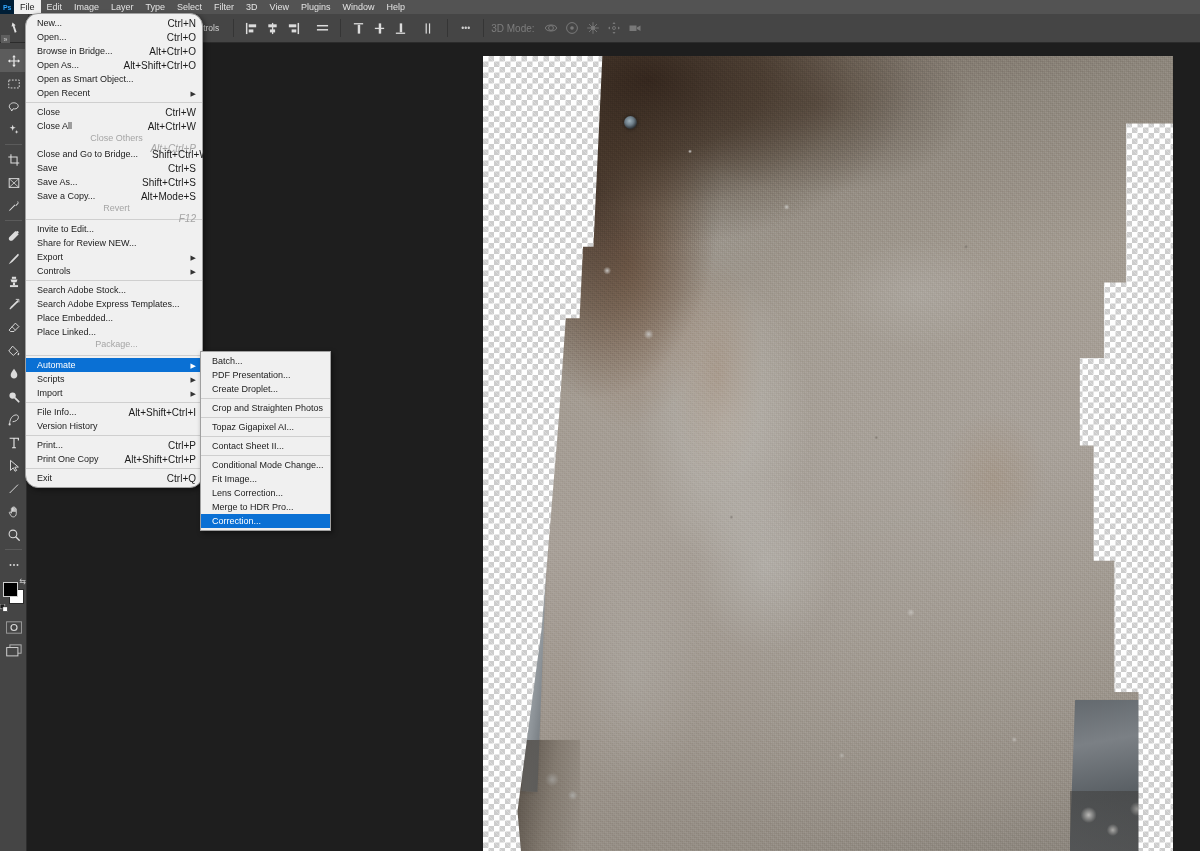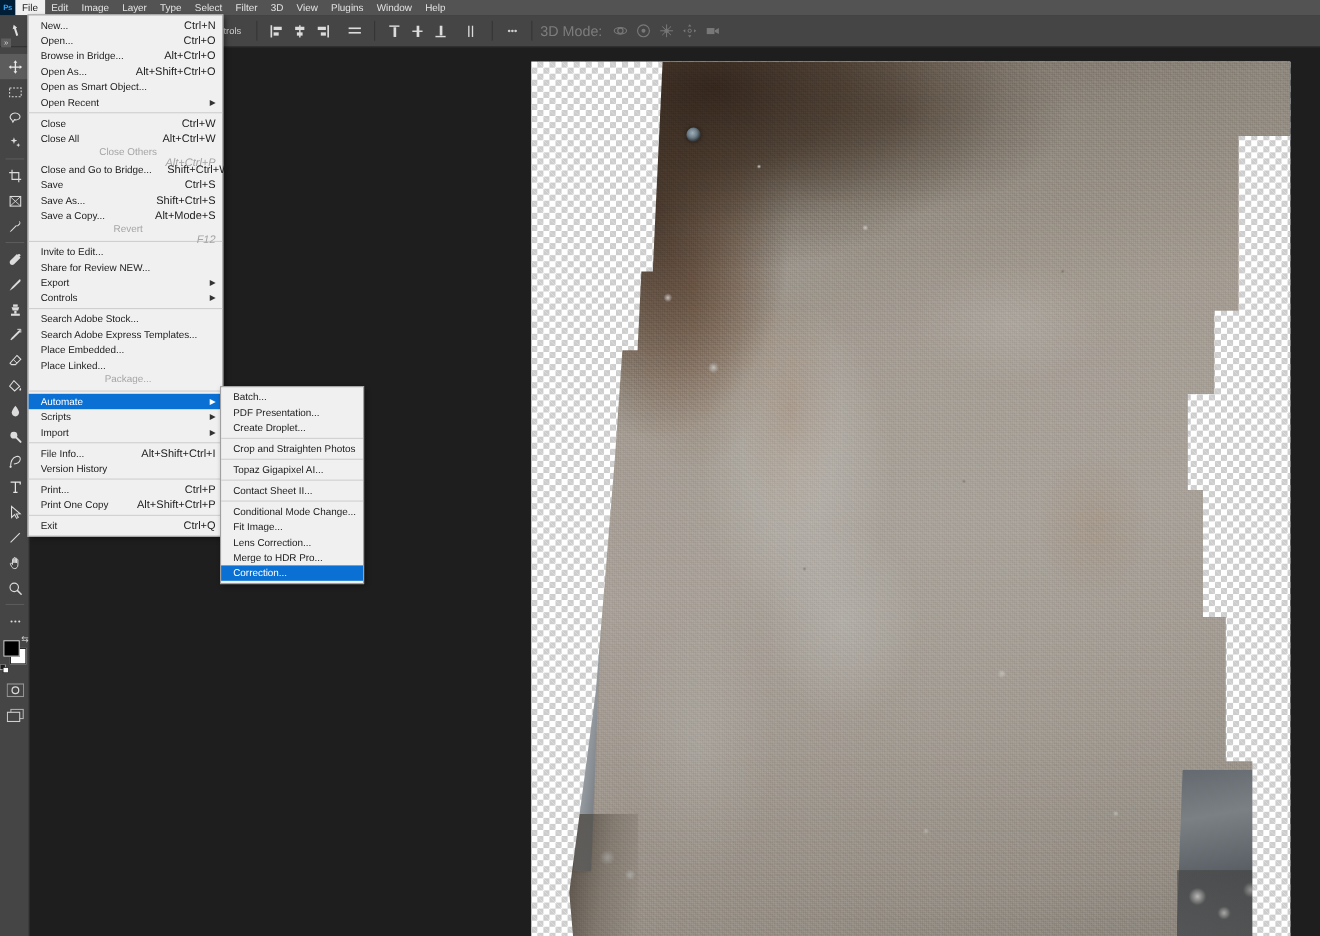--- a/index.html
+++ b/index.html
@@ -103,21 +103,21 @@
     margin: 0 7px;
   }
   .opt-icon {
     width: 17px; height: 17px;
     display: flex; align-items: center; justify-content: center;
     margin: 0 2px;
   }
   .opt-icon.dim { opacity: 0.42; }
   .opt-text-dim {
     color: #7d7d7d;
-    font-size: 13px;
+    font-size: 10px;
   }
 
   
   .toolbar {
     position: absolute;
     left: 0; top: 43px;
     width: 27px; height: 808px;
     background: #454545;
     border-right: 1px solid #2d2d2d;
     padding-top: 6px;
@@ -309,20 +309,21 @@
     background: #f0f0f0;
     border: 1px solid #a0a0a0;
     box-shadow: 2px 2px 5px rgba(0,0,0,0.45);
     padding: 2px 0;
     box-sizing: border-box;
     z-index: 50;
   }
   #file-menu {
     left: 25px; top: 13px;
     width: 178px;
+    border-radius: 13px;
   }
   #automate-menu {
     left: 200px; top: 351px;
     width: 131px;
   }
   .mi {
     position: relative;
     height: 14px;
     display: flex;
     align-items: center;

